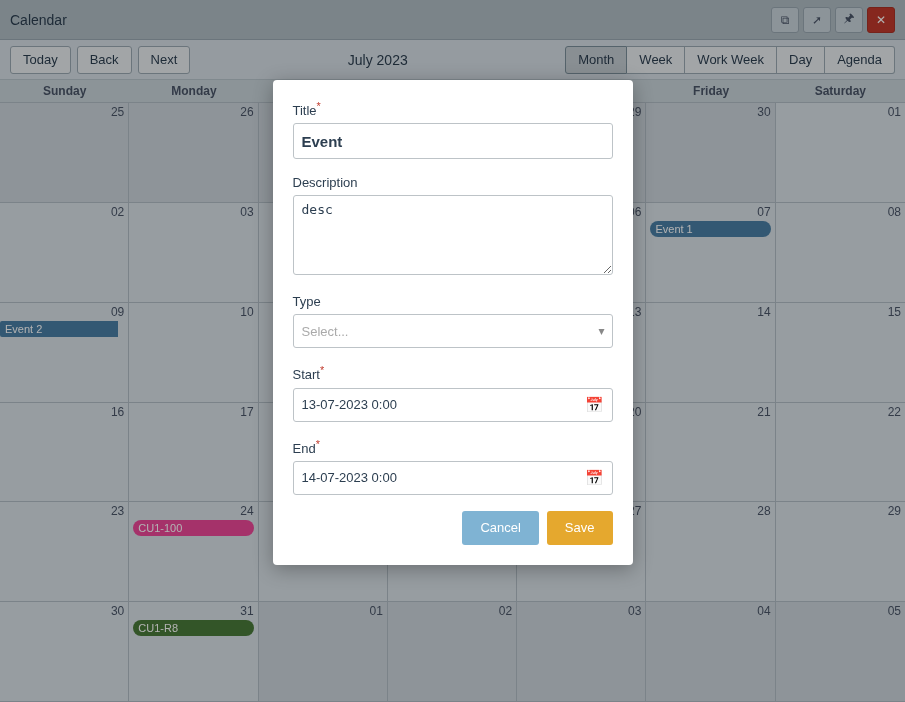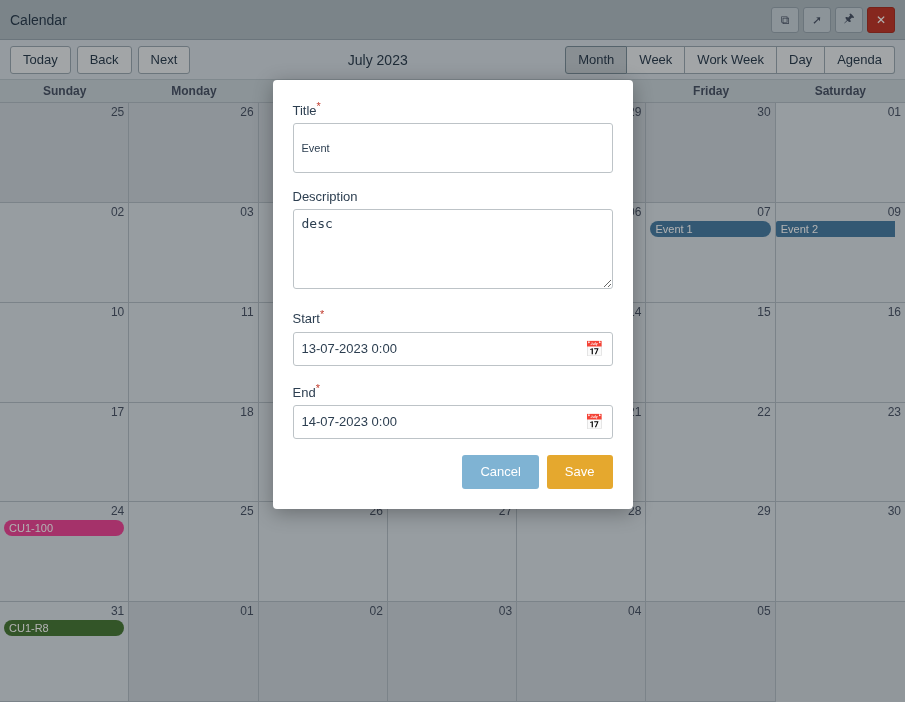--- a/index.html
+++ b/index.html
@@ -193,27 +193,28 @@
       font-size: 13px;
       color: #2c3e50;
       margin-bottom: 5px;
       display: block;
     }
     .form-label sup {
       color: #c0392b;
     }
     .form-input {
       width: 100%;
-      height: 50px;
+      height: 36px;
       border: 1px solid #bdc3c7;
       border-radius: 3px;
       padding: 0 8px;
-      font-size: 11px;
+      font-size: 15px;
       color: #2c3e50;
       outline: none;
+      font-weight: bold;
     }
 
     .form-textarea {
       width: 100%;
       height: 80px;
       border: 1px solid #bdc3c7;
       border-radius: 3px;
       padding: 6px 8px;
       font-size: 13px;
       color: #2c3e50;
@@ -370,20 +371,23 @@
     <div class="cal-cell">
         <div class="date-num">05</div>
       </div>
     <div class="cal-cell">
         <div class="date-num">06</div>
       </div>
     <div class="cal-cell">
         <div class="date-num">07</div>
         <div class="event-pill event-blue">Event 1</div>
       </div>
+    <div class="cal-cell">
+        <div class="date-num">08</div>
+      </div>
 
     <div class="cal-cell" style="position:relative; padding-top:2px;">
       <div class="date-num">09</div>
       <div class="event-pill event-blue" style="position:absolute;left:0;right:10px;margin:0;border-radius:2px 0 0 2px;">Event 2</div>
     </div>
     <div class="cal-cell">
         <div class="date-num">10</div>
       </div>
     <div class="cal-cell">
         <div class="date-num">11</div>
@@ -479,20 +483,29 @@
         <span>Title</span><sup>*</sup>
       </label>
       <input class="form-input" type="text" value="Event" style="">
     </div>
 
     <div class="form-group">
       <label class="form-label">Description</label>
       <textarea class="form-textarea" style="">desc</textarea>
     </div>
 
+    <div class="form-group">
+      <label class="form-label">Type</label>
+      <div class="form-select-wrapper">
+        <select class="form-select">
+          <option value="" disabled="" selected="">Select...</option>
+        </select>
+        <span class="select-arrow">▾</span>
+      </div>
+    </div>
 
     <div class="form-group">
       <label class="form-label">
         <span>Start</span><sup>*</sup>
       </label>
       <div class="datetime-input-wrapper">
         <input class="datetime-input" type="text" value="13-07-2023 0:00" style="">
         <span class="calendar-icon">📅</span>
       </div>
     </div>

